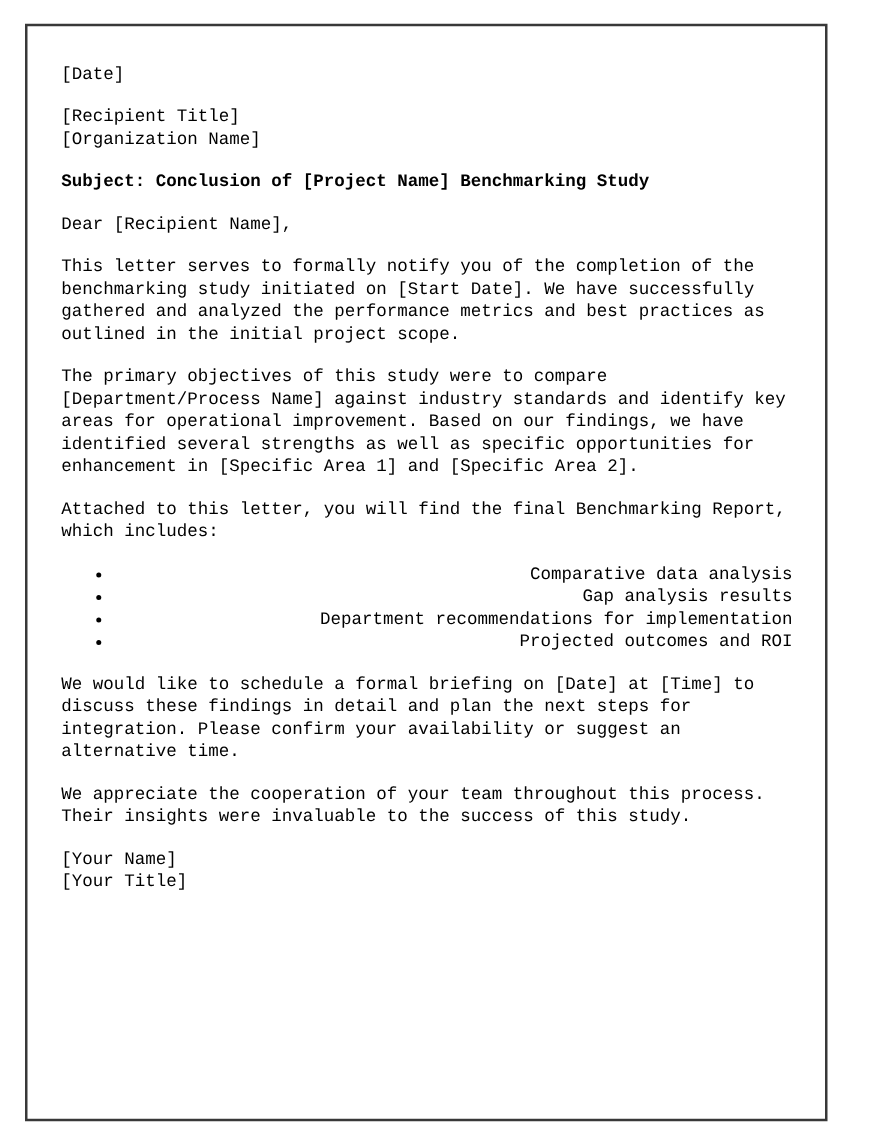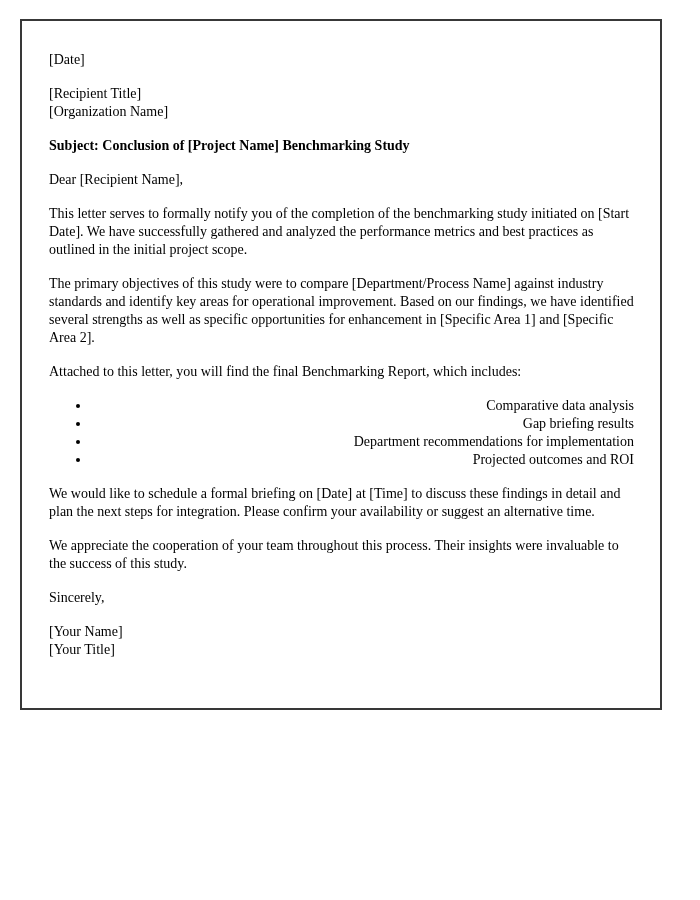--- a/index.html
+++ b/index.html
@@ -13,25 +13,26 @@
     font-family: "Liberation Serif", "DejaVu Serif", serif;
     color: #000000;
     position: relative;
     overflow: hidden;
   }
   .letter-box {
     position: absolute;
     left: 20px;
     top: 19px;
     width: 642px;
-    height: 691px;
+    height: 878px;
     box-sizing: border-box;
     border: 2px solid #383838;
     padding: 30px 26px 20px 27px;
     background: #ffffff;
+    font-family: Liberation Mono, monospace;
   }
   .letter-box, .letter-box p, .letter-box div, .letter-box li {
     font-size: 14px;
     line-height: 18px;
   }
   .block {
     margin: 0 0 16px 0;
   }
   .line {
     margin: 0;
@@ -72,29 +73,28 @@
   <p class="block">Dear [Recipient Name],</p>
 
   <p class="para">This letter serves to formally notify you of the completion of the benchmarking study initiated on [Start Date]. We have successfully gathered and analyzed the performance metrics and best practices as outlined in the initial project scope.</p>
 
   <p class="para">The primary objectives of this study were to compare [Department/Process Name] against industry standards and identify key areas for operational improvement. Based on our findings, we have identified several strengths as well as specific opportunities for enhancement in [Specific Area 1] and [Specific Area 2].</p>
 
   <p class="para">Attached to this letter, you will find the final Benchmarking Report, which includes:</p>
 
   <ul class="attachment-list">
     <li>Comparative data analysis</li>
-    <li>Gap briefing results</li>
+    <li>Gap analysis results</li>
     <li>Department recommendations for implementation</li>
     <li>Projected outcomes and ROI</li>
   </ul>
 
   <p class="para">We would like to schedule a formal briefing on [Date] at [Time] to discuss these findings in detail and plan the next steps for integration. Please confirm your availability or suggest an alternative time.</p>
 
   <p class="para">We appreciate the cooperation of your team throughout this process. Their insights were invaluable to the success of this study.</p>
 
-  <p class="block">Sincerely,</p>
 
   <div class="block">
     <div class="line">[Your Name]</div>
     <div class="line">[Your Title]</div>
   </div>
 
 </div>
 
 </body></html>

